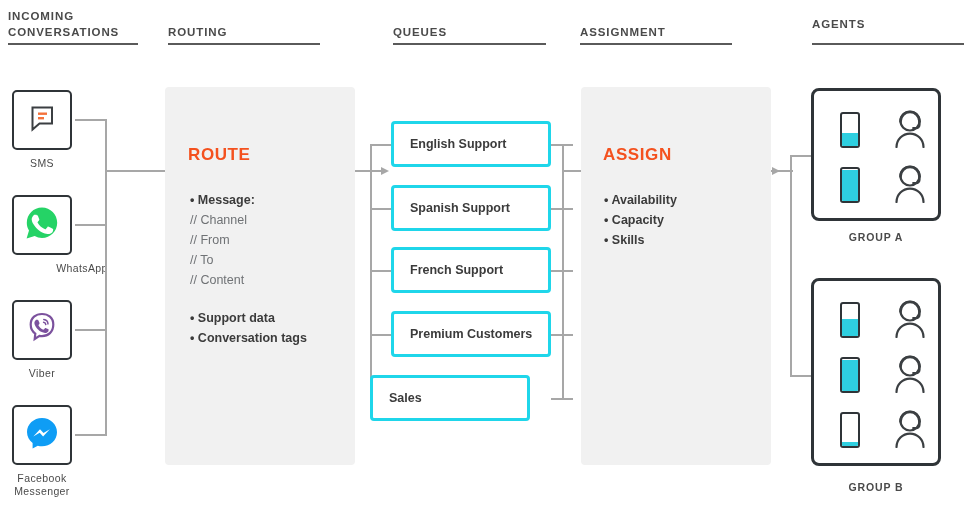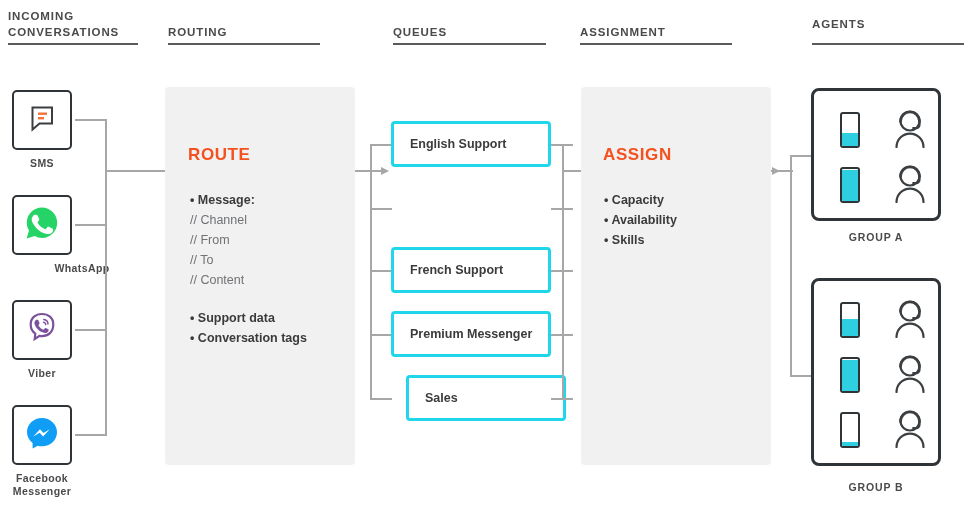--- a/index.html
+++ b/index.html
@@ -46,21 +46,21 @@
     display: flex;
     align-items: center;
     justify-content: center;
   }
   .chan-label {
     position: absolute;
     width: 84px;
     text-align: center;
     color: #4a4a4a;
     font-size: 10.5px;
-    font-weight: 700;
+    font-weight: 400;
     letter-spacing: 0.4px;
     line-height: 13px;
   }
 
   
   .panel {
     position: absolute;
     background: #f1f1f1;
     border-radius: 4px;
   }
@@ -244,43 +244,46 @@
   <div class="ln-v" style="left:370px; top:144px; height:255px;"></div>
   <div class="ln-h" style="left:370px; top:144px; width:22px;"></div>
   <div class="ln-h" style="left:370px; top:208px; width:22px;"></div>
   <div class="ln-h" style="left:370px; top:270px; width:22px;"></div>
   <div class="ln-h" style="left:370px; top:334px; width:22px;"></div>
   <div class="ln-h" style="left:370px; top:398px; width:22px;"></div>
 
   <div class="queue-box" style="left:391px; top:121px;">
     <span>English Support</span>
   </div>
+  <div class="queue-box" style="left:391px; top:185px;">
+    <span>Spanish Support</span>
+  </div>
   <div class="queue-box" style="left:391px; top:247px;">
     <span>French Support</span>
   </div>
   <div class="queue-box" style="left:391px; top:311px;">
-    <span>Premium Messenger</span>
-  </div>
-  <div class="queue-box" style="left:406px; top:375px;">
+    <span>Premium Customers</span>
+  </div>
+  <div class="queue-box" style="left:370px; top:375px;">
     <span>Sales</span>
   </div>
 
   <div class="ln-h" style="left:551px; top:144px; width:22px;"></div>
   <div class="ln-h" style="left:551px; top:208px; width:22px;"></div>
   <div class="ln-h" style="left:551px; top:270px; width:22px;"></div>
   <div class="ln-h" style="left:551px; top:334px; width:22px;"></div>
   <div class="ln-h" style="left:551px; top:398px; width:22px;"></div>
   <div class="ln-v" style="left:562px; top:144px; height:255px;"></div>
   <div class="ln-h" style="left:562px; top:170px; width:20px;"></div>
 
   <div class="panel" style="left:581px; top:87px; width:190px; height:378px;"></div>
   <div class="panel-title" style="left:603px; top:145px;">ASSIGN</div>
   <div class="panel-list" style="left:604px; top:190px; width:160px;">
+    <div class="b">• Availability</div>
     <div class="b">• Capacity</div>
-    <div class="b">• Availability</div>
     <div class="b">• Skills</div>
   </div>
 
   <div class="ln-h" style="left:771px; top:170px; width:22px;"></div>
   <div class="arrow-head" style="left:772px; top:167px;"></div>
   <div class="ln-v" style="left:790px; top:155px; height:222px;"></div>
   <div class="ln-h" style="left:790px; top:155px; width:22px;"></div>
   <div class="ln-h" style="left:790px; top:375px; width:22px;"></div>
 
   <div class="group-box" style="left:811px; top:88px; width:130px; height:133px;">

